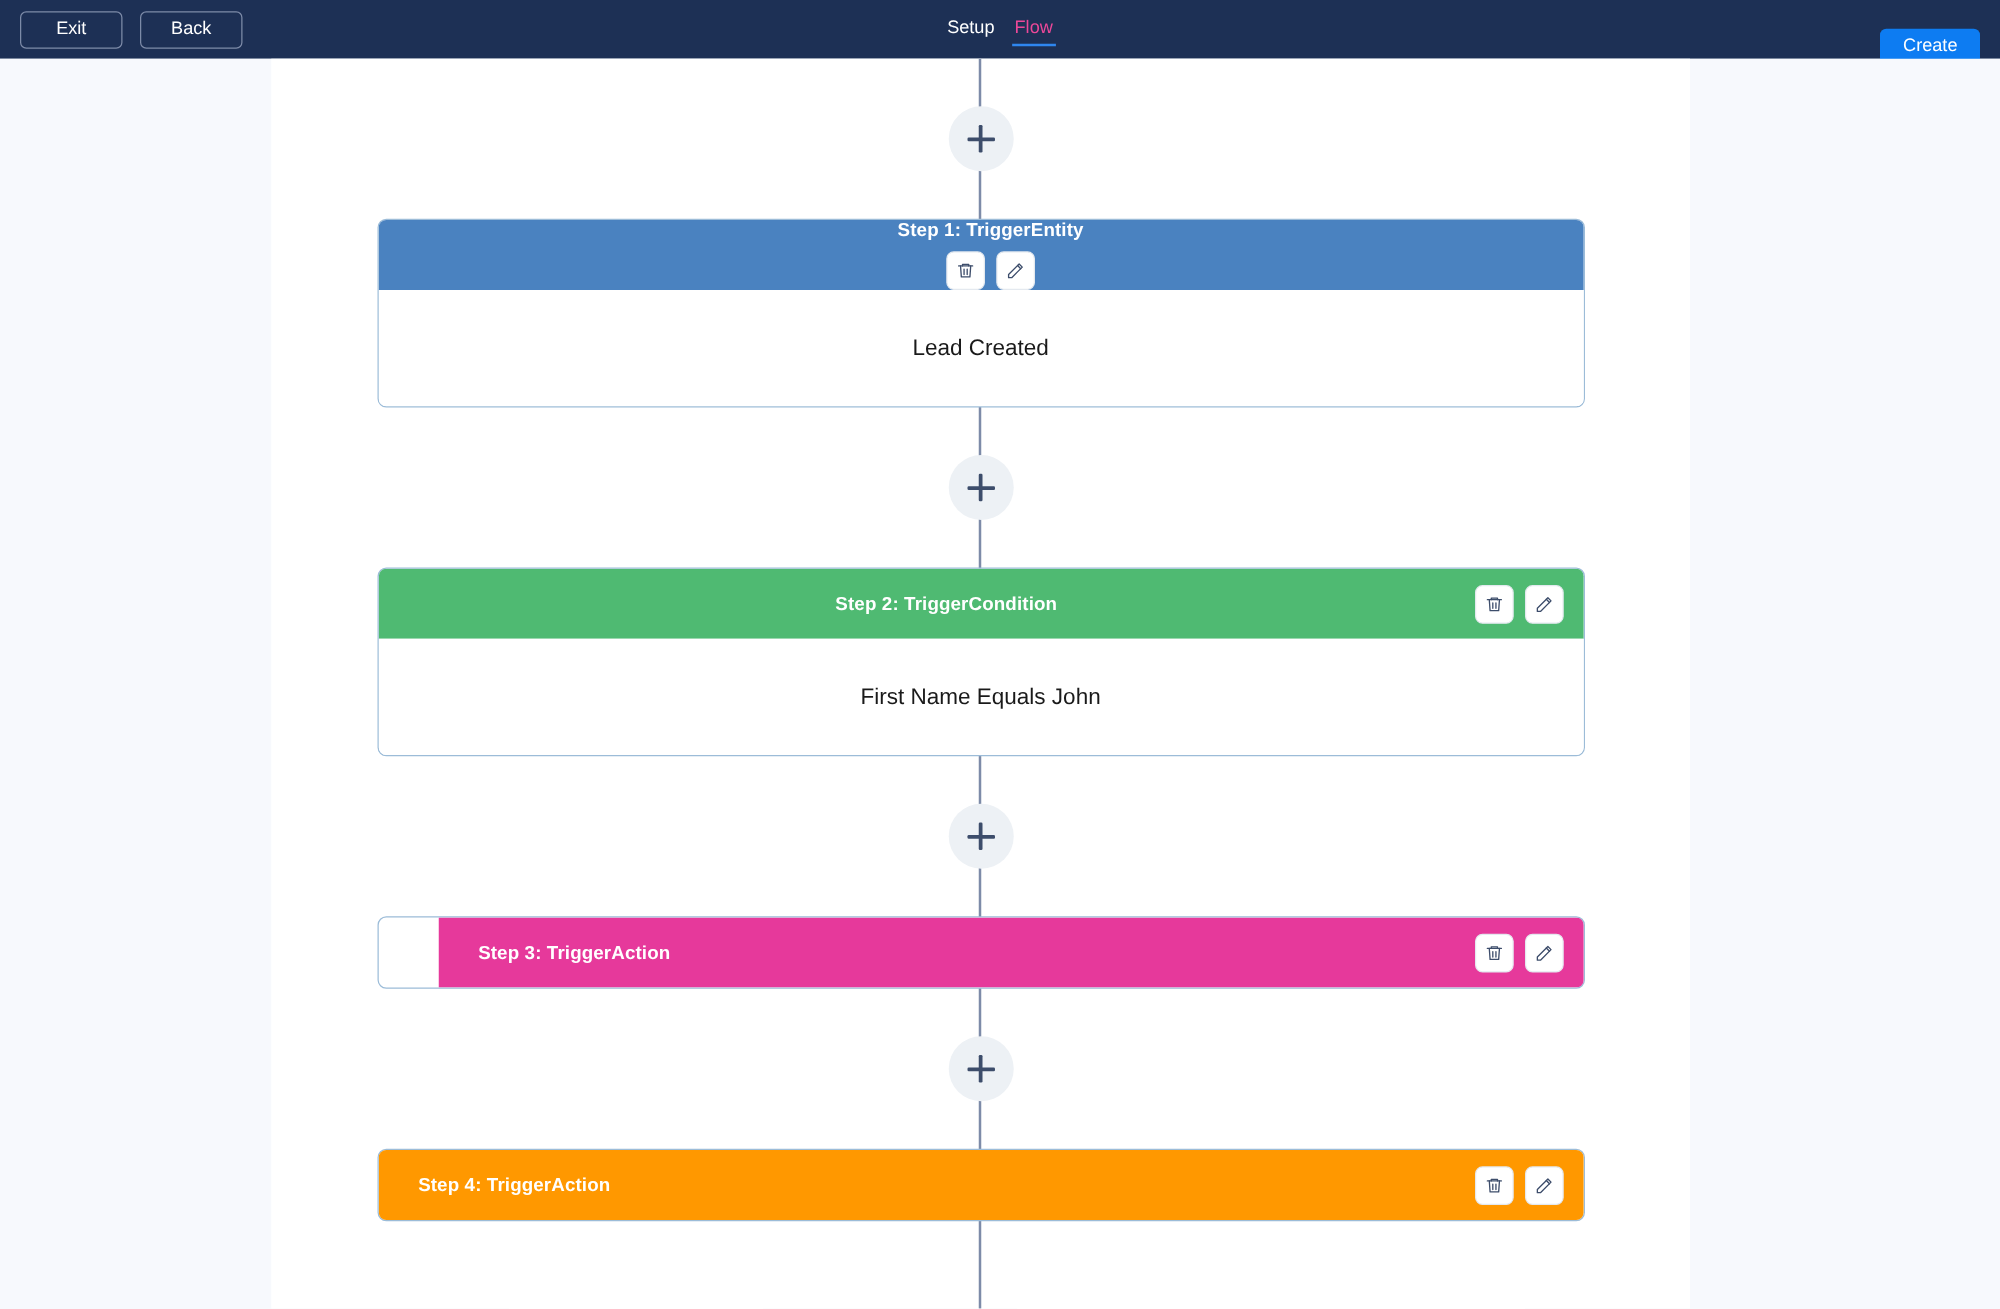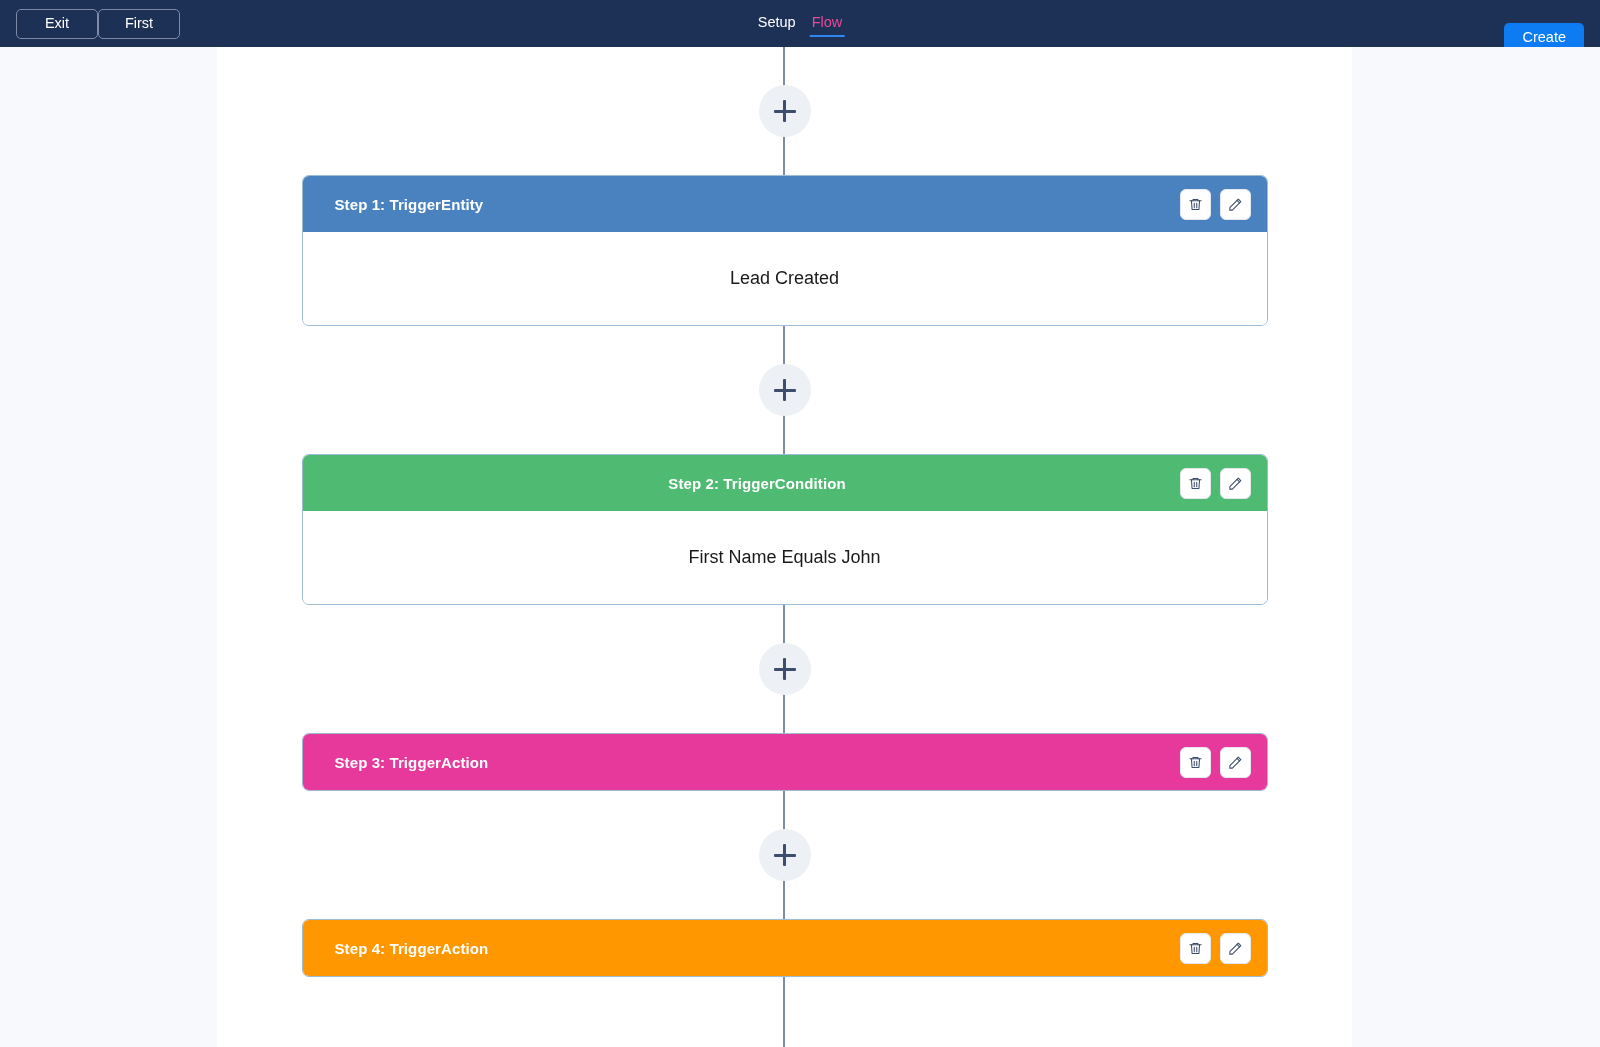--- a/index.html
+++ b/index.html
@@ -21,20 +21,21 @@
     position: relative;
     height: 47px;
     background: #1d3055;
     display: flex;
     align-items: center;
     padding: 0 16px;
   }
 
   .topbar-left {
     display: flex;
+    gap: 14px;
     align-items: center;
   }
 
   .ghost-btn {
     min-width: 82px;
     height: 30px;
     padding: 0 14px;
     border: 1px solid #7d8ba8;
     border-radius: 5px;
     background: transparent;
@@ -226,21 +227,21 @@
     background: #fff;
   }
 </style>
 </head>
 <body>
 
 <div class="topbar">
 
   <div class="topbar-left">
     <button class="ghost-btn">Exit</button>
-    <button class="ghost-btn">First</button>
+    <button class="ghost-btn">Back</button>
   </div>
 
   <div class="topbar-tabs">
     <div class="tab">Setup</div>
     <div class="tab active">Flow</div>
   </div>
 
   <div class="topbar-right">
     <button class="primary-btn">Create</button>
   </div>
@@ -250,21 +251,21 @@
   <div class="canvas">
     <div class="spine" id="spine" style="background: rgb(125, 139, 168); top: 0px; height: 1000px;"></div>
     <div class="flow" id="flow">
         <div class="plus-row">
           <button class="plus-btn" style="background: rgb(237, 241, 245);">
             <span class="plus-glyph"></span>
           </button>
         </div>
         <div class="card-row">
           <div class="card">
-            <div class="card-header" style="background: rgb(74, 130, 192);">
+            <div class="card-header" style="background: rgb(74, 130, 192); flex-direction: column;">
               <div class="card-title">Step 1: TriggerEntity</div>
               <div class="card-actions">
                 <button class="icon-btn">
                   <span>
                     <svg width="15" height="15" viewBox="0 0 24 24" fill="none" stroke="#3d4d6b" stroke-width="1.7" stroke-linecap="round" stroke-linejoin="round">
                       <path d="M3 6h18"></path>
                       <path d="M8 6V4h8v2"></path>
                       <path d="M5.5 6l1 14h11l1-14"></path>
                       <path d="M10 10v7M14 10v7"></path>
                     </svg>
@@ -316,21 +317,21 @@
             <div class="card-body">First Name Equals John</div>
           </div>
         </div>
         <div class="plus-row">
           <button class="plus-btn" style="background: rgb(237, 241, 245);">
             <span class="plus-glyph"></span>
           </button>
         </div>
         <div class="card-row">
           <div class="card">
-            <div class="card-header" style="background: rgb(230, 57, 155);">
+            <div class="card-header" style="background: rgb(230, 57, 155); margin-left: 48px;">
               <div class="card-title">Step 3: TriggerAction</div>
               <div class="card-actions">
                 <button class="icon-btn">
                   <span>
                     <svg width="15" height="15" viewBox="0 0 24 24" fill="none" stroke="#3d4d6b" stroke-width="1.7" stroke-linecap="round" stroke-linejoin="round">
                       <path d="M3 6h18"></path>
                       <path d="M8 6V4h8v2"></path>
                       <path d="M5.5 6l1 14h11l1-14"></path>
                       <path d="M10 10v7M14 10v7"></path>
                     </svg>

